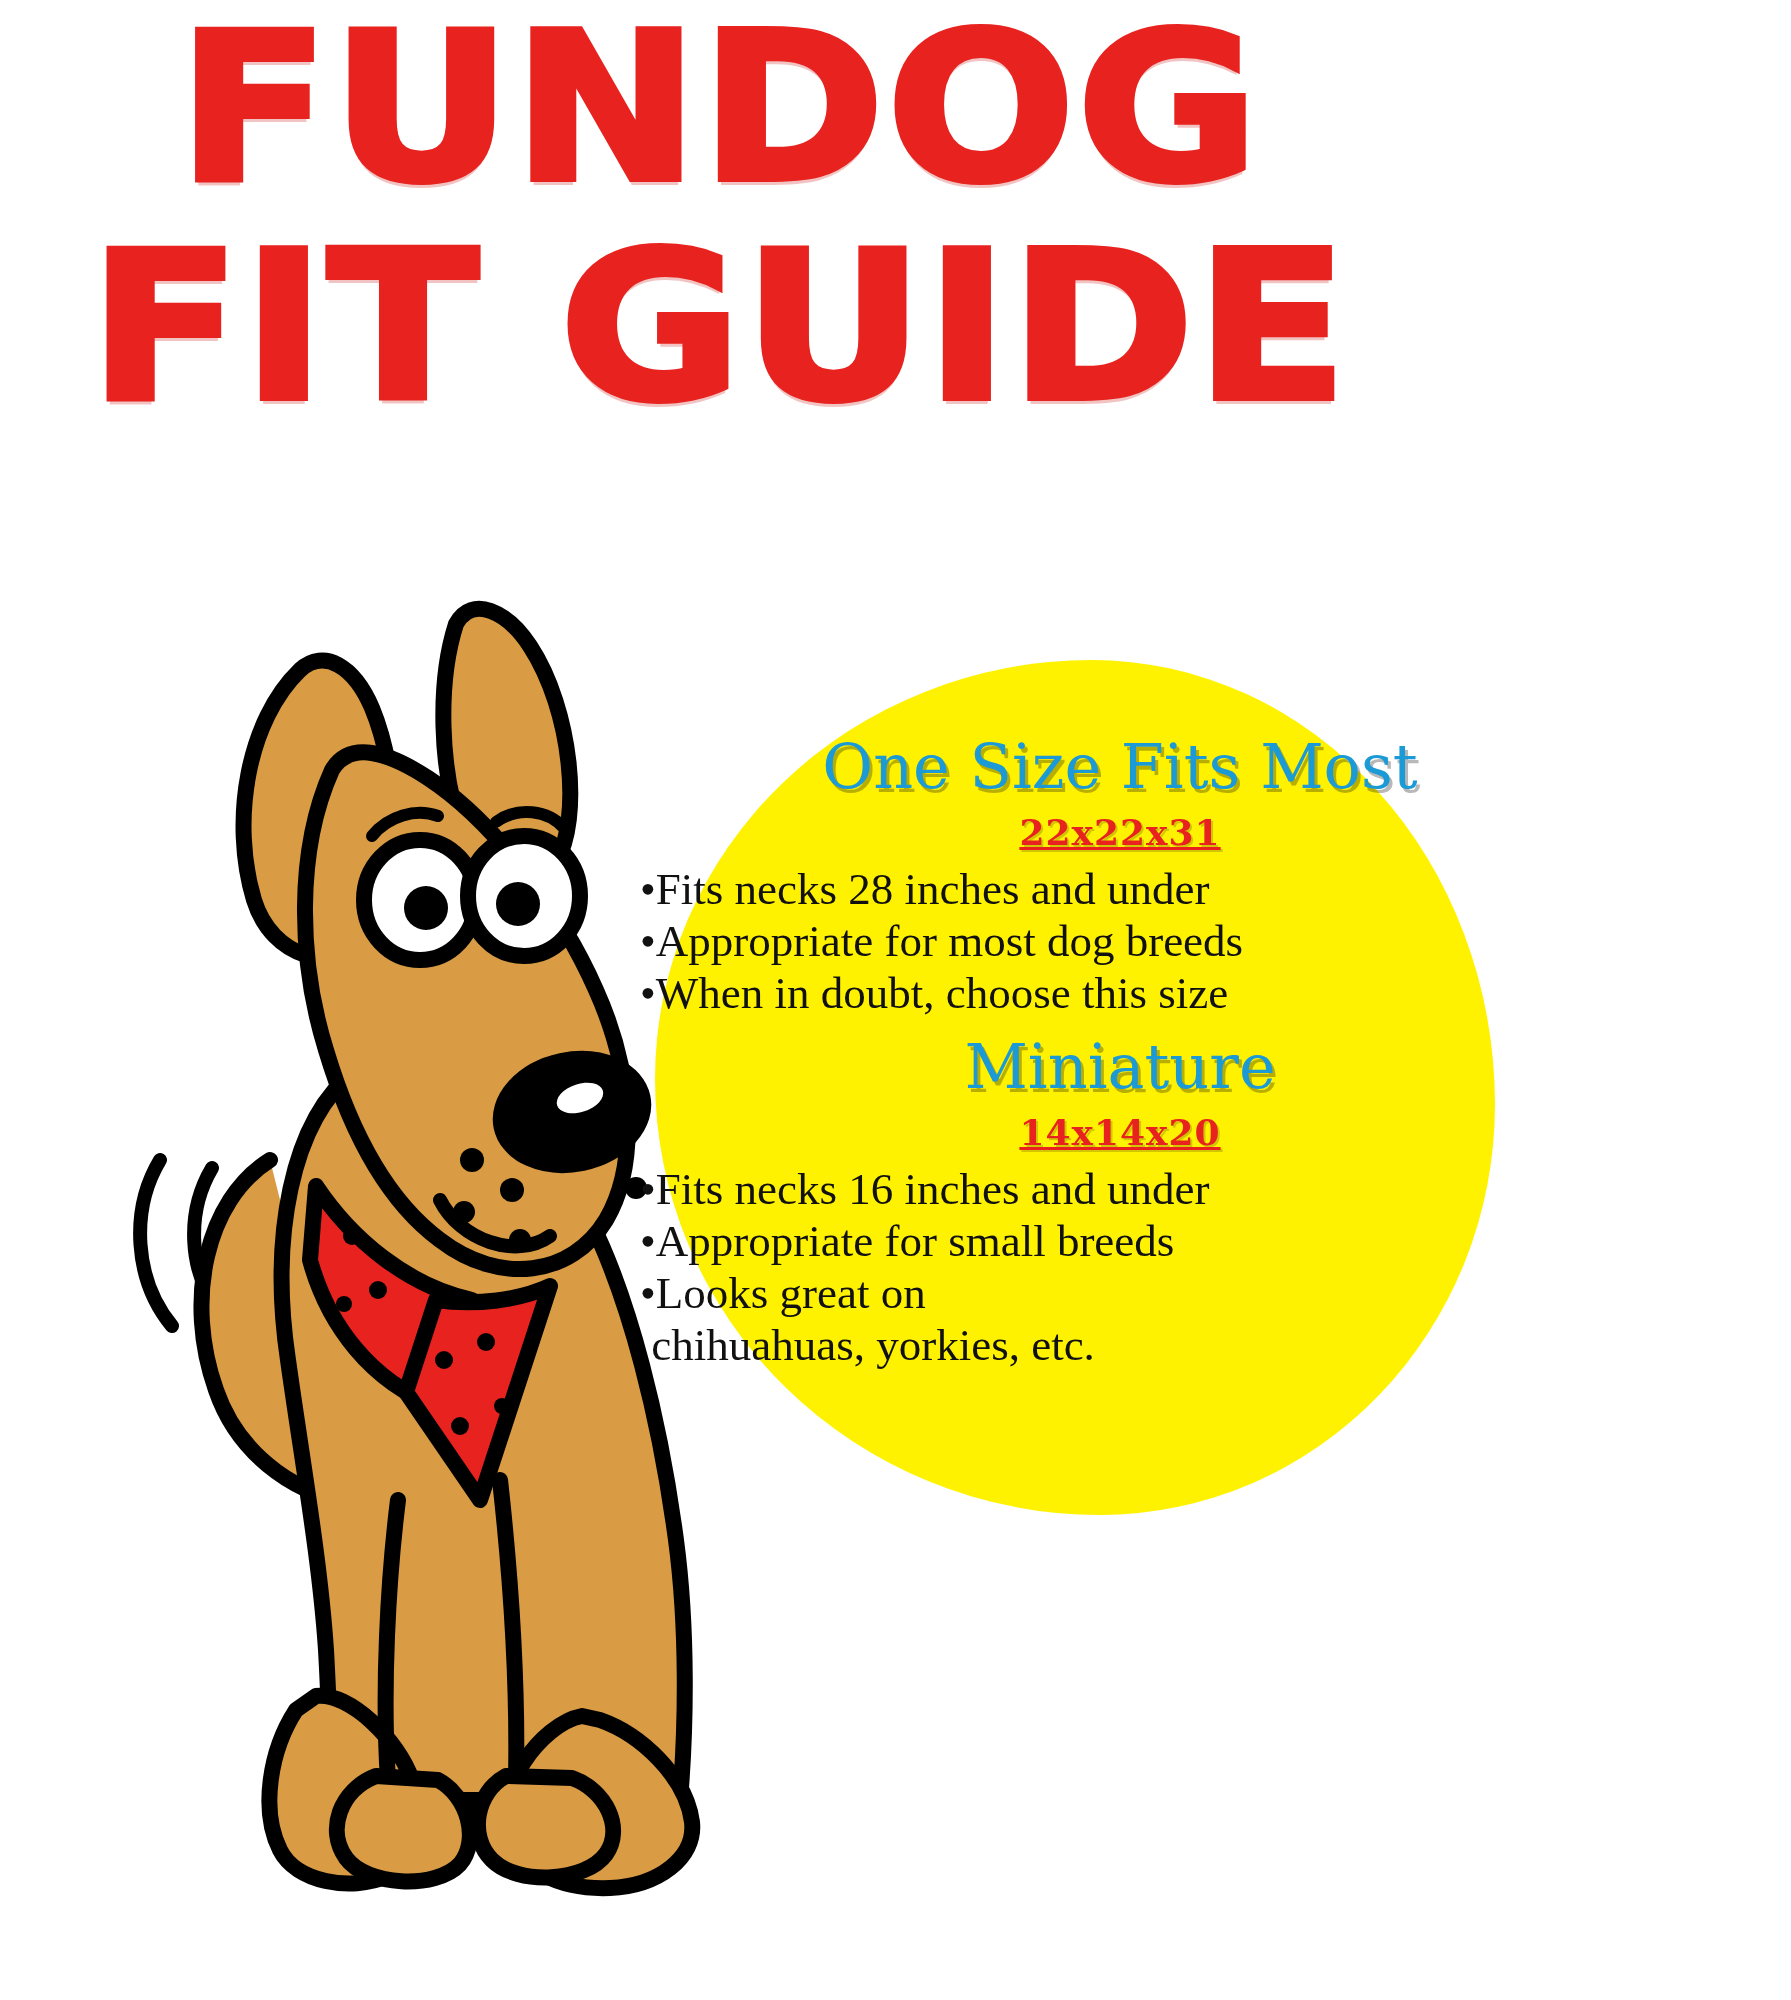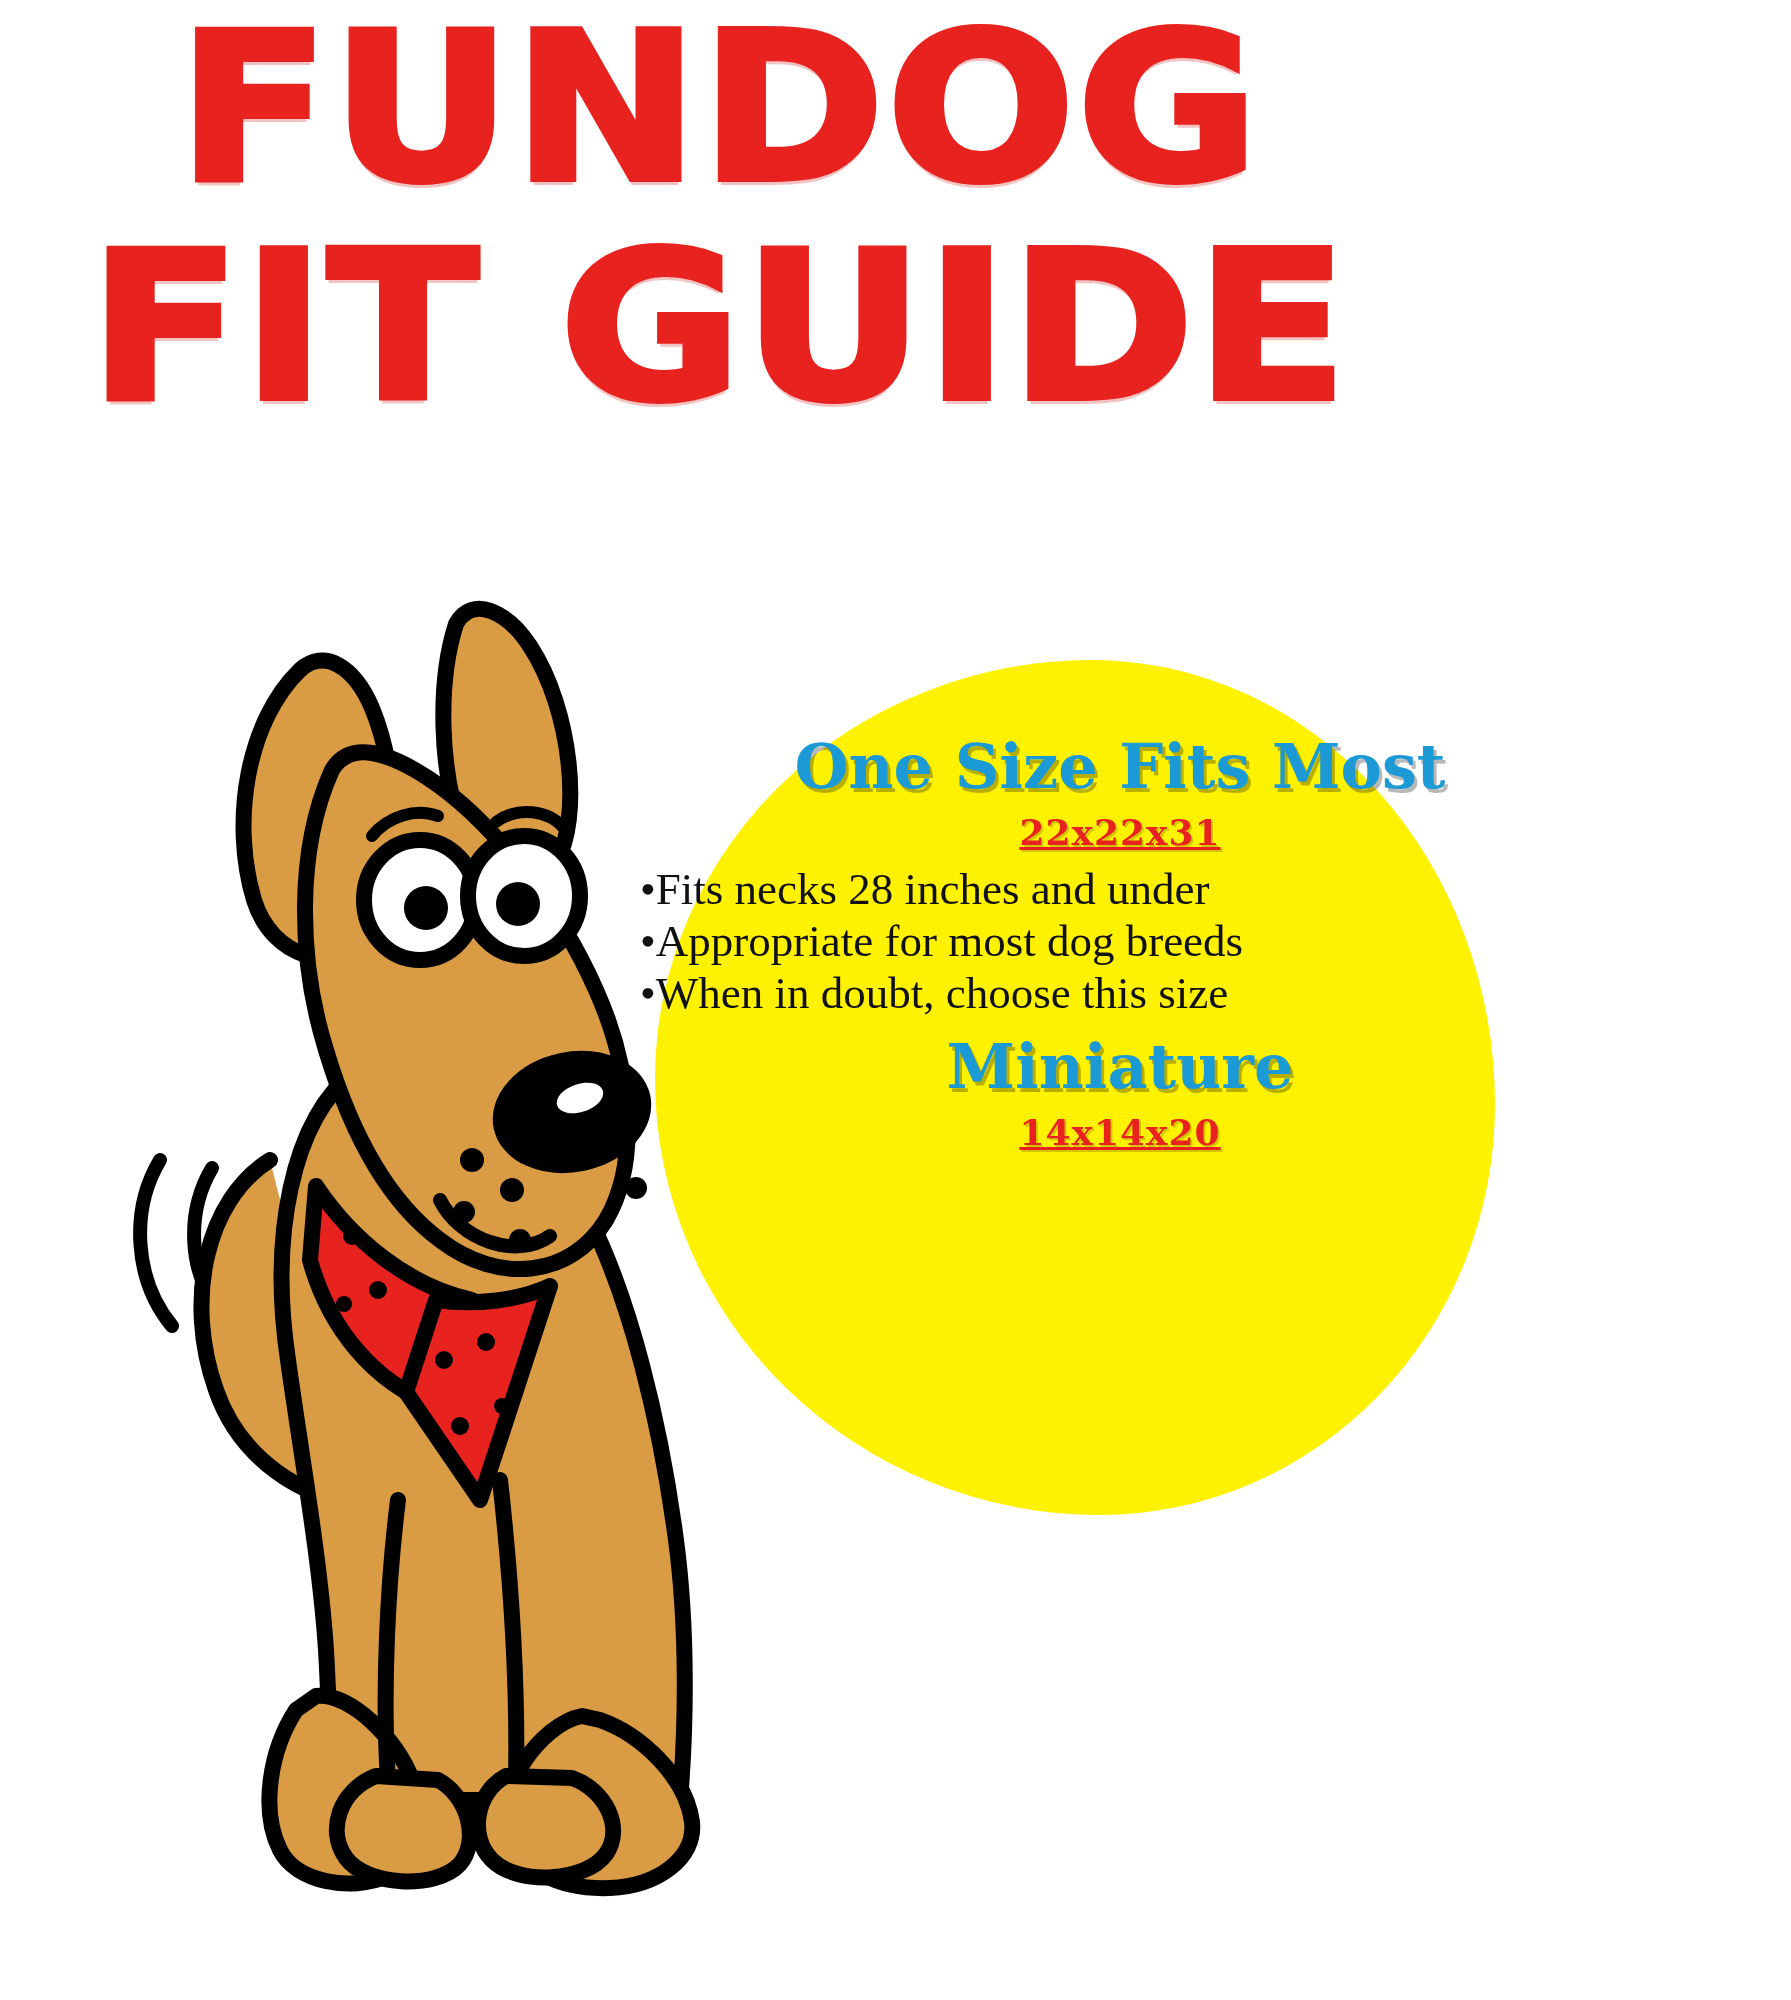--- a/index.html
+++ b/index.html
@@ -60,21 +60,21 @@
   .info {
     position: absolute;
     z-index: 3;
     left: 640px;
     top: 730px;
     width: 960px;
   }
   .size-block { margin-bottom: 10px; }
   .size-heading {
     font-family: "DejaVu Serif", serif;
-    font-weight: 700;
+    font-weight: 400;
     font-size: 62px;
     color: #1b9ad6;
     text-align: center;
     text-shadow: 3px 4px 0 rgba(0,0,0,0.28);
     letter-spacing: 0px;
   }
   .size-dims {
     font-family: "DejaVu Serif", serif;
     font-weight: 700;
     font-size: 36px;
@@ -228,15 +228,21 @@
     <ul class="bullets">
       <li>•Fits necks 28 inches and under</li>
       <li>•Appropriate for most dog breeds</li>
       <li>•When in doubt, choose this size</li>
     </ul>
   </div>
 
   <div class="size-block" id="block-mini">
     <div class="size-heading">Miniature</div>
     <div class="size-dims">14x14x20</div>
+    <ul class="bullets">
+      <li>•Fits necks 16 inches and under</li>
+      <li>•Appropriate for small breeds</li>
+      <li>•Looks great on</li>
+      <li> chihuahuas, yorkies, etc.</li>
+    </ul>
   </div>
 
 </div>
 
 </body></html>

